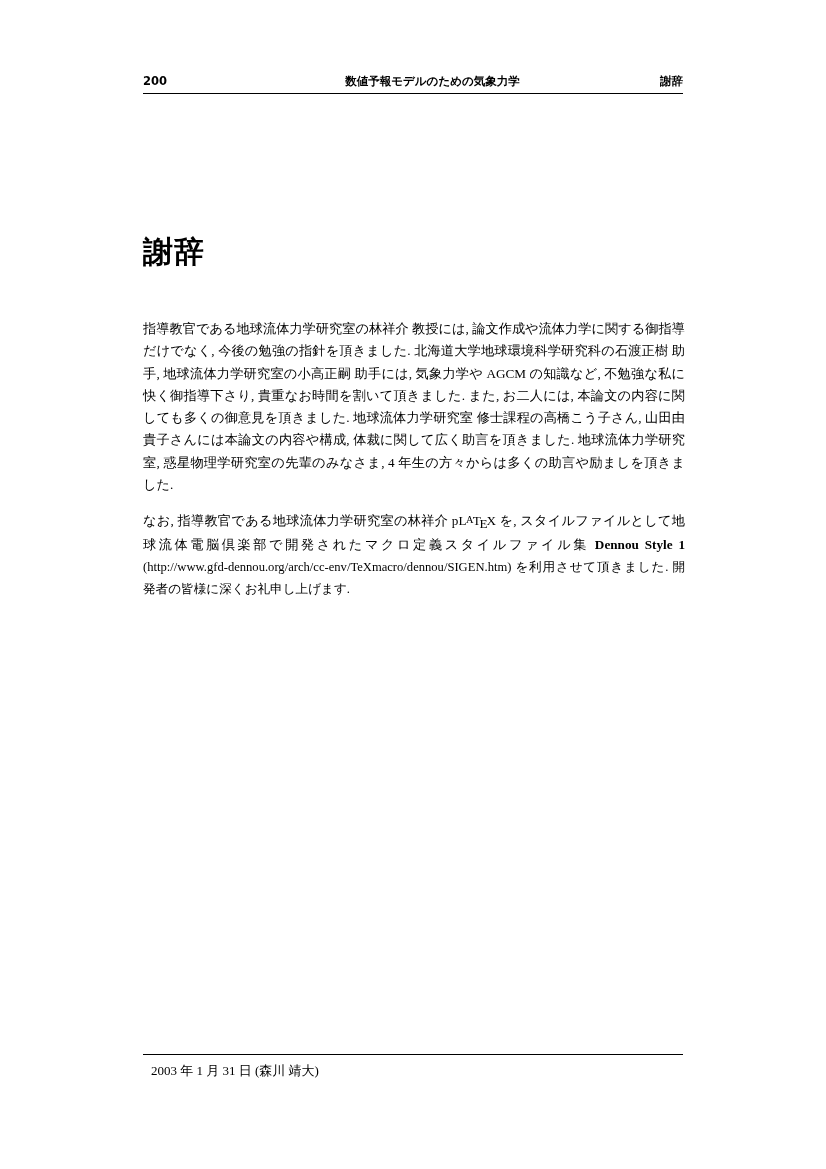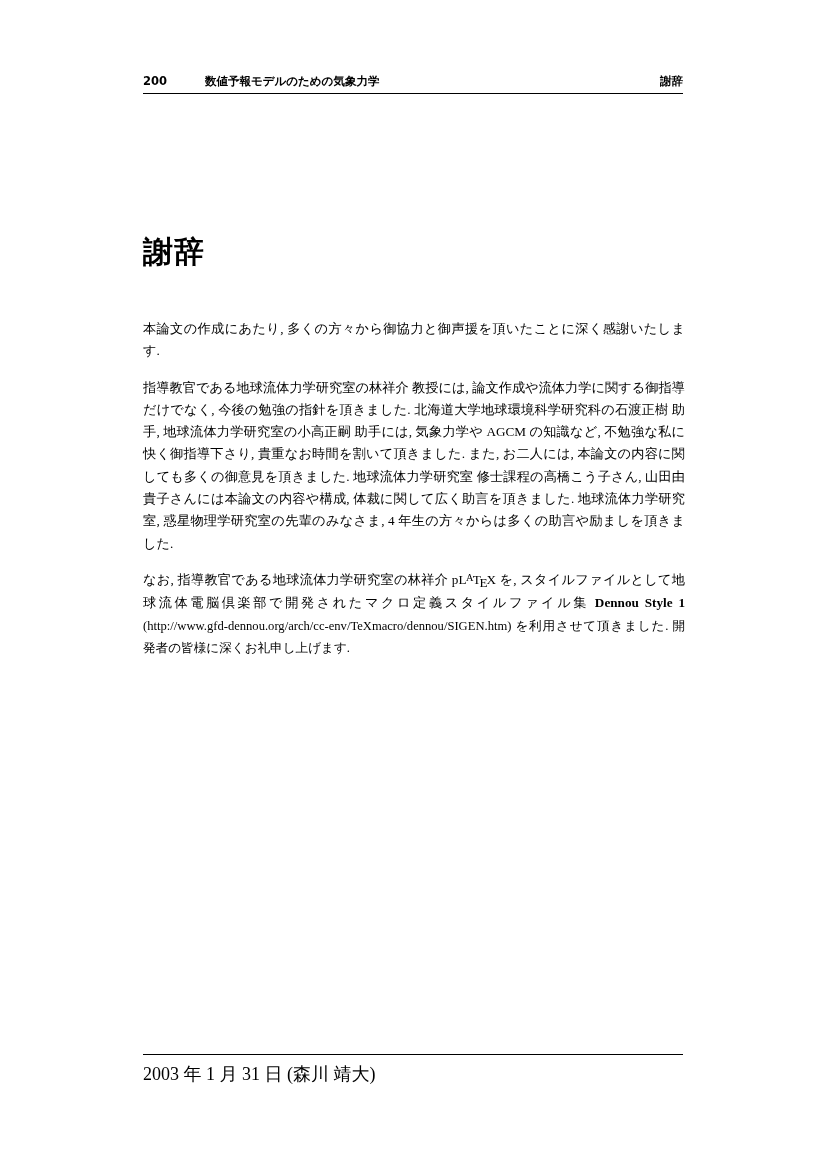--- a/index.html
+++ b/index.html
@@ -43,20 +43,21 @@
     font-family: "DejaVu Sans", sans-serif;
     font-weight: bold;
     font-size: 11.5px;
   }
   .header .folio {
     width: 62px;
     flex: 0 0 62px;
   }
   .header .head-title {
     flex: 1 1 auto;
+    text-align: center;
   }
   .header .head-right {
     flex: 0 0 auto;
     text-align: right;
   }
   .header-rule {
     position: absolute;
     left: 0;
     top: 93px;
     width: 540px;
@@ -113,44 +114,43 @@
   .footer-rule {
     position: absolute;
     left: 0;
     top: 1054px;
     width: 540px;
     height: 1px;
     background: #000000;
   }
   .footer {
     position: absolute;
-    left: 0;
+    left: 8px;
     top: 1062px;
     width: 540px;
-    font-size: 18px;
+    font-size: 13px;
   }
 </style>
 </head>
 <body>
 
 <div class="page">
   <div class="content">
 
     <div class="header">
       <span class="folio">200</span>
       <span class="head-title">数値予報モデルのための気象力学</span>
       <span class="head-right">謝辞</span>
     </div>
     <div class="header-rule"></div>
 
     <h1 class="chapter-title">謝辞</h1>
 
     <div class="body-text">
 
-      <p>本論文の作成にあたり, 多くの方々から御協力と御声援を頂いたことに深く感謝いたします.</p>
 
       <p>指導教官である地球流体力学研究室の林祥介 教授には, 論文作成や流体力学に関する御指導だけでなく, 今後の勉強の指針を頂きました. 北海道大学地球環境科学研究科の石渡正樹 助手, 地球流体力学研究室の小高正嗣 助手には, 気象力学や AGCM の知識など, 不勉強な私に快く御指導下さり, 貴重なお時間を割いて頂きました. また, お二人には, 本論文の内容に関しても多くの御意見を頂きました. 地球流体力学研究室 修士課程の高橋こう子さん, 山田由貴子さんには本論文の内容や構成, 体裁に関して広く助言を頂きました. 地球流体力学研究室, 惑星物理学研究室の先輩のみなさま, 4 年生の方々からは多くの助言や励ましを頂きました.</p>
 
       <p>
         <span>なお, 指導教官である地球流体力学研究室の林祥介 </span><span class="tex-logo">pL<span class="a-raise">A</span>T<span class="e-drop">E</span>X</span><span> を, スタイルファイルとして地球流体電脳倶楽部で開発されたマクロ定義スタイルファイル集 </span><span class="bold">Dennou Style 1</span><span class="url-text"> (http://www.gfd-dennou.org/arch/cc-env/TeXmacro/dennou/SIGEN.htm) を利用させて頂きました. 開発者の皆様に深くお礼申し上げます.</span>
       </p>
 
     </div>
 
     <div class="footer-rule"></div>

